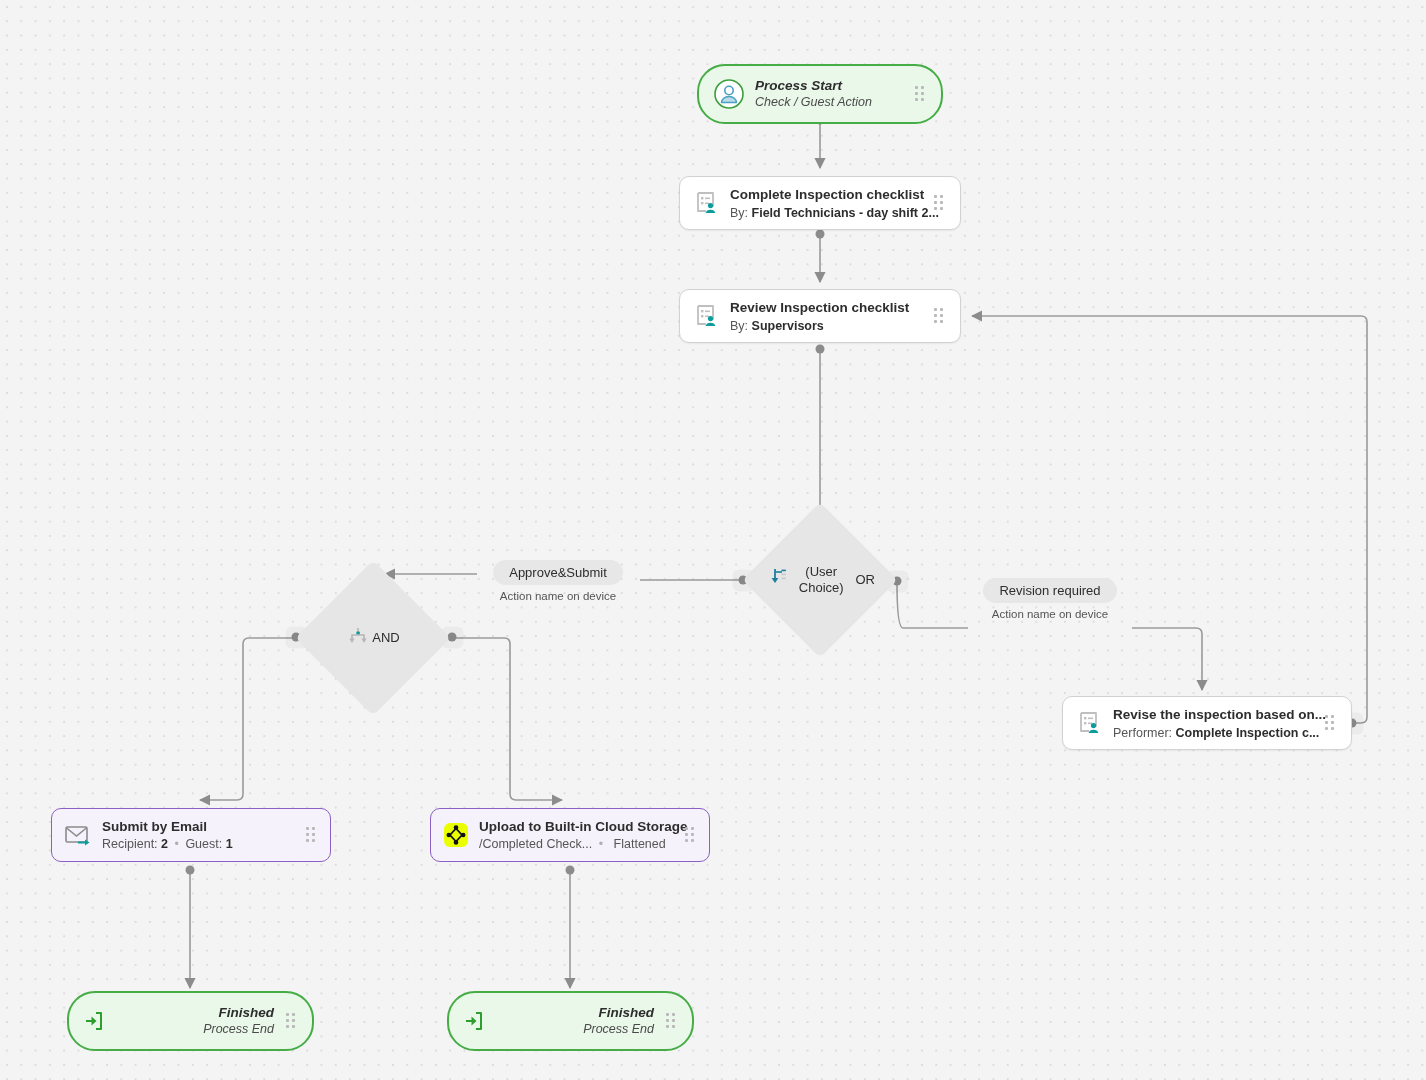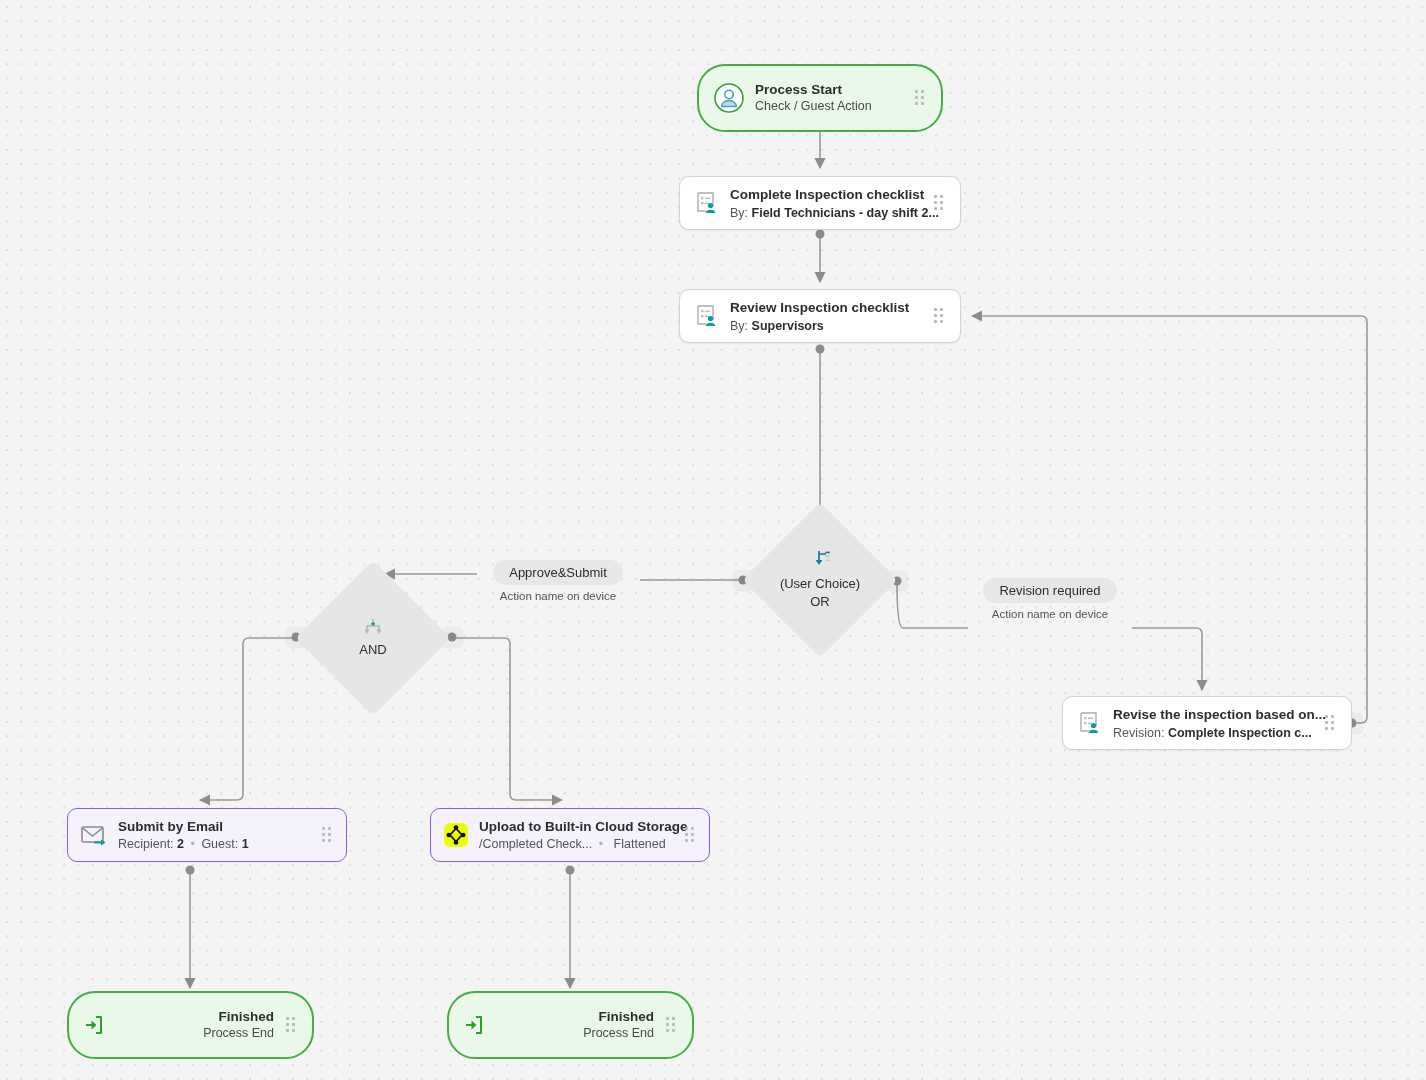--- a/index.html
+++ b/index.html
@@ -19,22 +19,23 @@
   }
   #edges { position: absolute; inset: 0; width: 1426px; height: 1080px; pointer-events: none; }
 
   .node { position: absolute; display: flex; align-items: center; }
 
   
   .terminal {
     background: #eaf8ea;
     border: 2px solid #46ad46;
     border-radius: 28px;
-    height: 68px;
+    height: 60px;
     padding: 0 14px;
+    font-style: italic;
   }
   .terminal .labels { flex: 1 1 auto; }
   .terminal .t-title { font-size: 13.5px; font-weight: 700; color: #2d2d2d; line-height: 1.25; }
   .terminal .t-sub   { font-size: 12.5px; color: #4a4a4a; line-height: 1.25; }
   .terminal.centered .labels { text-align: right; }
 
   
   .card {
     background: #ffffff;
     border: 1px solid #d2d2d2;
@@ -73,21 +74,21 @@
   
   .diamond { position: absolute; }
   .diamond .shape {
     position: absolute; inset: 0;
     background: #e6e6e6;
     transform: rotate(45deg);
     border-radius: 6px;
   }
   .diamond .inner {
     position: absolute; inset: 0;
-    display: flex; flex-direction: column; align-items: center; justify-content: center;
+    display: flex; flex-direction: row; align-items: center; justify-content: center;
     gap: 2px;
   }
   .diamond .d-text { font-size: 13px; color: #2d2d2d; line-height: 1.25; text-align: center; }
 
   
   .edge-label { position: absolute; text-align: center; }
   .edge-label .pill {
     display: inline-block;
     background: #e7e7e7;
     border-radius: 14px;
@@ -285,35 +286,35 @@
         <rect x="11" y="7.5" width="5" height="1.6" fill="#bfbfbf"></rect>
         <rect x="7" y="12" width="2.4" height="2.4" fill="#bfbfbf"></rect>
         <rect x="11" y="12.5" width="4" height="1.6" fill="#bfbfbf"></rect>
         <circle cx="16.5" cy="15.6" r="2.6" fill="#0e9b9b"></circle>
         <path d="M 11.6 23 a 5 4.2 0 0 1 9.8 0 z" fill="#0e9b9b"></path>
       </svg>
     </span>
     <span class="labels">
       <span class="c-title">Revise the inspection based on...</span>
       <span class="c-sub">
-        <span>Revision:</span>
+        <span>Performer:</span>
         <b>Complete Inspection c...</b>
       </span>
     </span>
     <span class="grip">
         <i></i>
         <i></i>
         <i></i>
         <i></i>
         <i></i>
         <i></i>
       </span>
   </div>
 
-  <div class="node action" style="left:67px;top:808px;width:280px">
+  <div class="node action" style="left:51px;top:808px;width:280px">
     <span class="icon-slot">
       <svg width="28" height="24" viewBox="0 0 28 24">
         <rect x="2" y="4" width="21" height="15" rx="1.5" fill="none" stroke="#8a8a8a" stroke-width="1.6"></rect>
         <path d="M 2.6 5 L 12.5 13 L 22.4 5" fill="none" stroke="#8a8a8a" stroke-width="1.6"></path>
         <path d="M 14 19.5 h 8" stroke="#0e9b9b" stroke-width="2"></path>
         <path d="M 21 16.5 L 25.5 19.5 L 21 22.5 z" fill="#0e9b9b"></path>
       </svg>
     </span>
     <span class="labels">
       <span class="a-title" style="display:block">Submit by Email</span>

